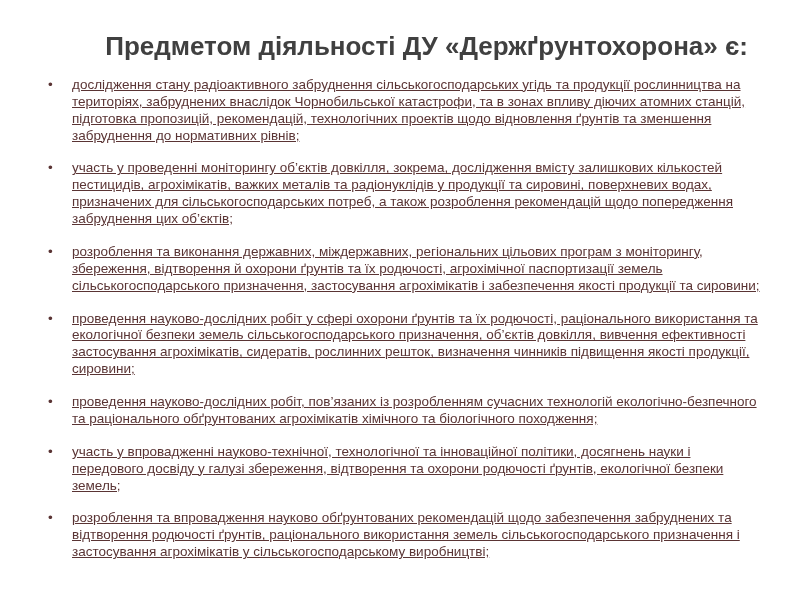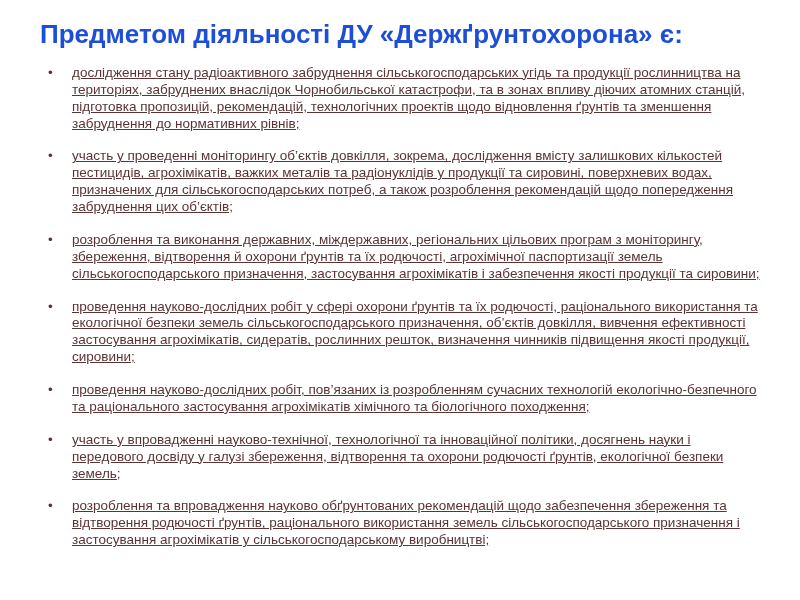--- a/index.html
+++ b/index.html
@@ -9,27 +9,27 @@
   }
   .slide {
     position: relative;
     width: 800px;
     height: 600px;
     background: #ffffff;
     overflow: hidden;
     font-family: "Liberation Sans", "DejaVu Sans", sans-serif;
   }
   .slide-title {
-    margin: 0;
+    margin: 12px;
     padding: 20px 40px 0 40px;
     font-size: 26px;
     line-height: 1.15;
     font-weight: bold;
-    color: #1d4ed8;
-    text-align: left;
+    color: #404040;
+    text-align: right;
     letter-spacing: 0;
   }
   .bullet-list {
     list-style: none;
     margin: 15px 0 0 0;
     padding: 0 36px 0 48px;
   }
   .bullet-item {
     display: flex;
     align-items: flex-start;
@@ -67,24 +67,24 @@
     <li class="bullet-item">
       <span class="bullet-marker">•</span>
       <span class="bullet-text">розроблення та виконання державних, міждержавних, регіональних цільових програм з моніторингу, збереження, відтворення й охорони ґрунтів та їх родючості, агрохімічної паспортизації земель сільськогосподарського призначення, застосування агрохімікатів і забезпечення якості продукції та сировини;</span>
     </li>
     <li class="bullet-item">
       <span class="bullet-marker">•</span>
       <span class="bullet-text">проведення науково-дослідних робіт у сфері охорони ґрунтів та їх родючості, раціонального використання та екологічної безпеки земель сільськогосподарського призначення, об’єктів довкілля, вивчення ефективності застосування агрохімікатів, сидератів, рослинних решток, визначення чинників підвищення якості продукції, сировини;</span>
     </li>
     <li class="bullet-item">
       <span class="bullet-marker">•</span>
-      <span class="bullet-text">проведення науково-дослідних робіт, пов’язаних із розробленням сучасних технологій екологічно-безпечного та раціонального застосування агрохімікатів хімічного та біологічного походження;</span>
+      <span class="bullet-text">проведення науково-дослідних робіт, пов’язаних із розробленням сучасних технологій екологічно-безпечного та раціонального обґрунтованих агрохімікатів хімічного та біологічного походження;</span>
     </li>
     <li class="bullet-item">
       <span class="bullet-marker">•</span>
       <span class="bullet-text">участь у впровадженні науково-технічної, технологічної та інноваційної політики, досягнень науки і передового досвіду у галузі збереження, відтворення та охорони родючості ґрунтів, екологічної безпеки земель;</span>
     </li>
     <li class="bullet-item">
       <span class="bullet-marker">•</span>
-      <span class="bullet-text">розроблення та впровадження науково обґрунтованих рекомендацій щодо забезпечення збереження та відтворення родючості ґрунтів, раціонального використання земель сільськогосподарського призначення і застосування агрохімікатів у сільськогосподарському виробництві;</span>
+      <span class="bullet-text">розроблення та впровадження науково обґрунтованих рекомендацій щодо забезпечення забруднених та відтворення родючості ґрунтів, раціонального використання земель сільськогосподарського призначення і застосування агрохімікатів у сільськогосподарському виробництві;</span>
     </li>
   </ul>
 </div>
 
 </body></html>

